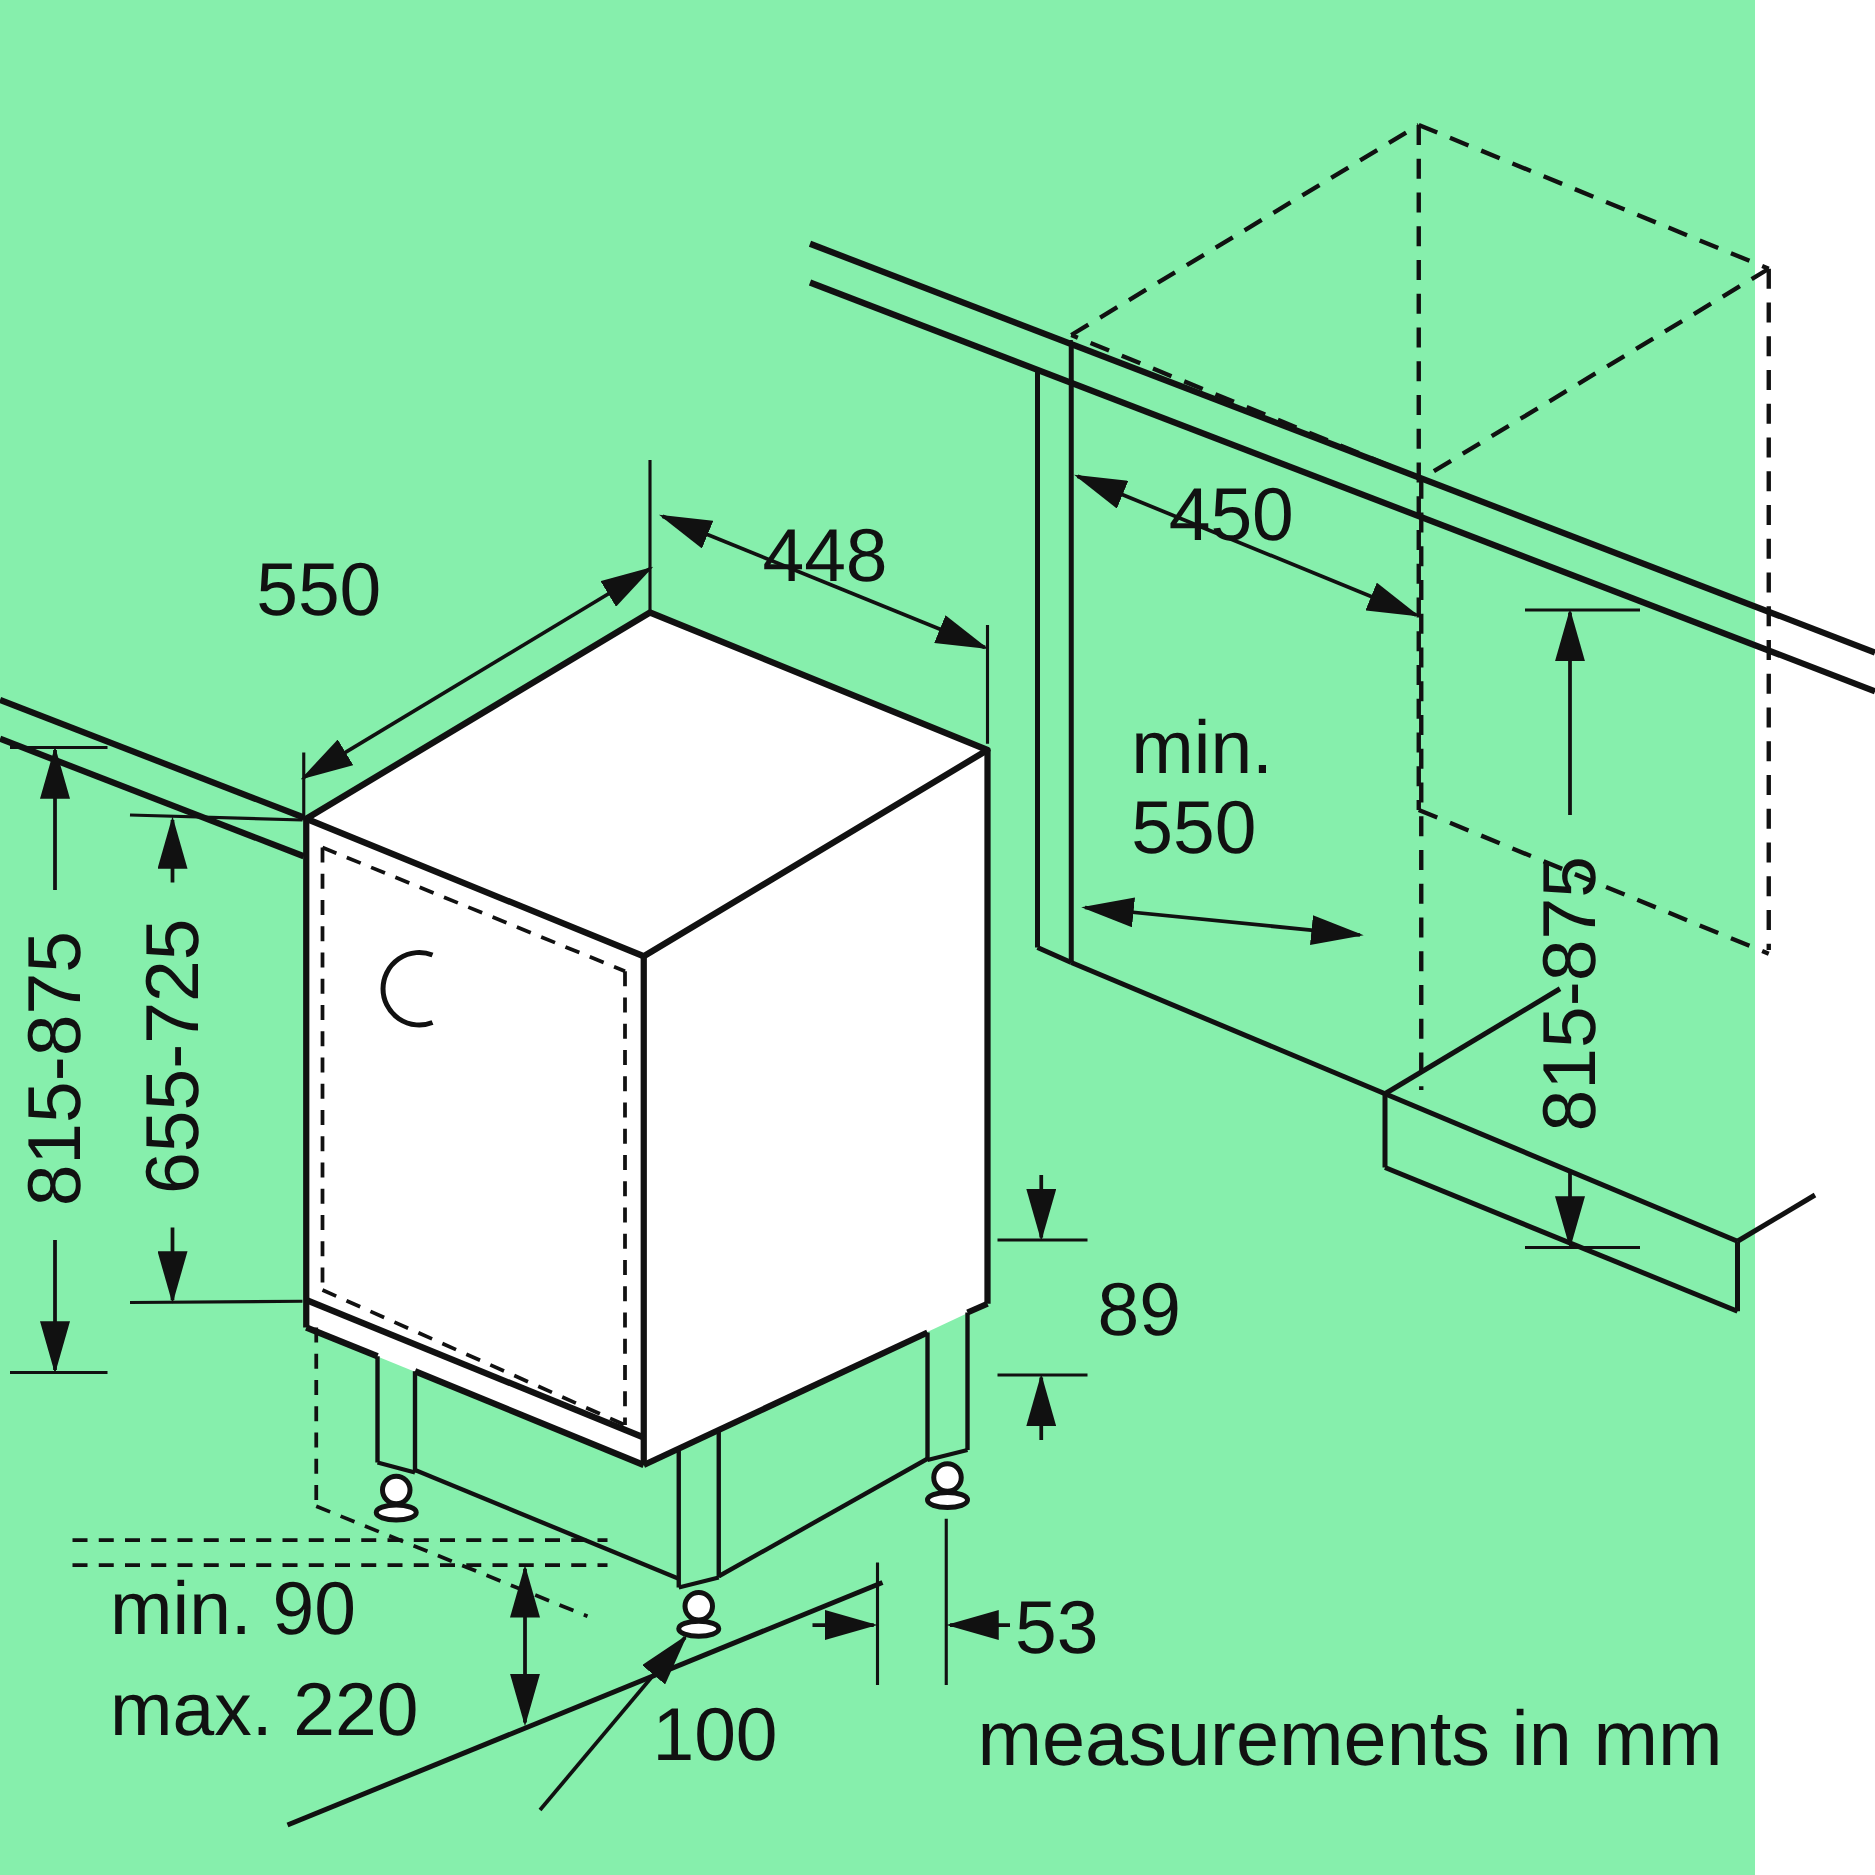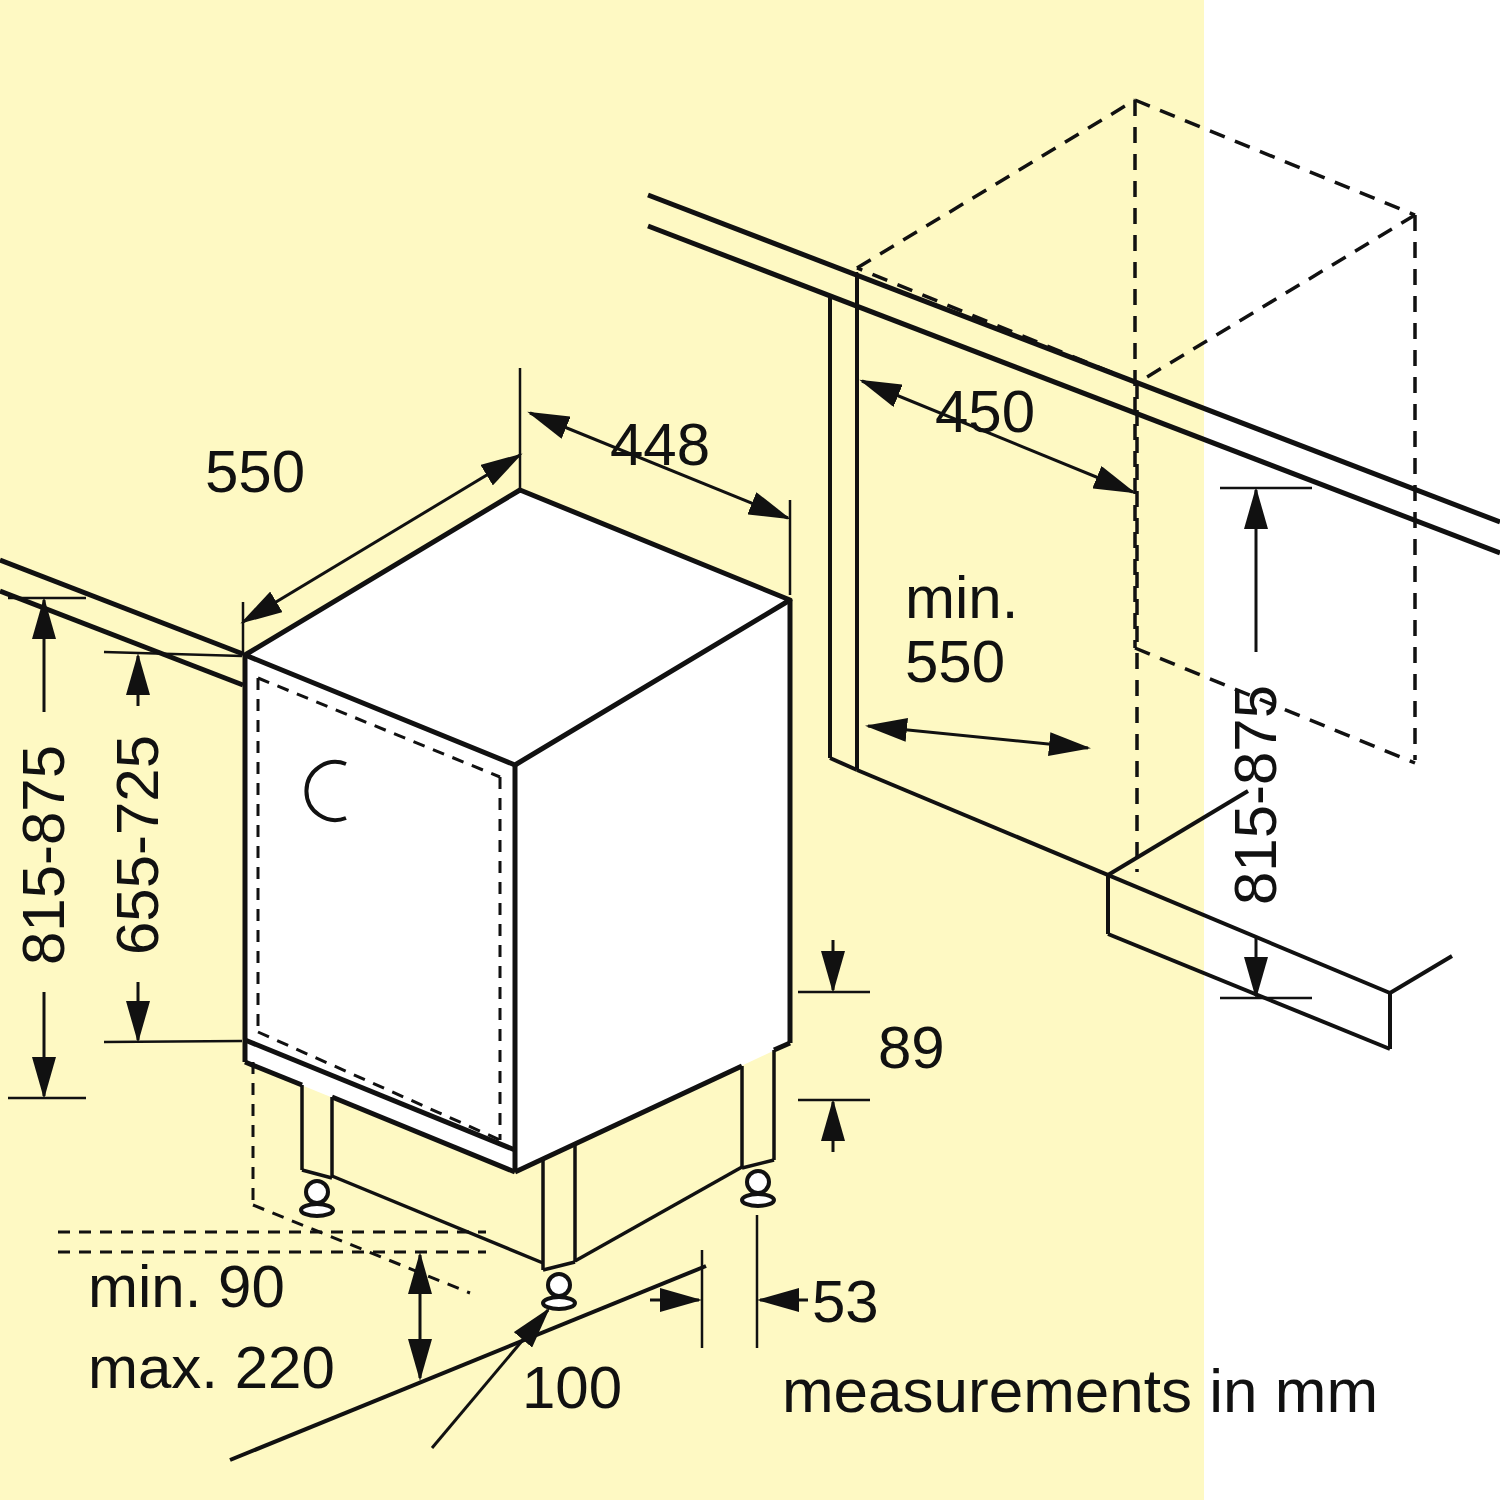--- a/index.html
+++ b/index.html
@@ -1,16 +1,16 @@
 <!DOCTYPE html>
 <html><head>
 <meta charset="utf-8">
 <style>
   html,body{margin:0;padding:0;background:#fff;}
-  #canvas{width:1204px;height:1500px;background:#fef9c3;position:relative;font-family:"Liberation Sans",sans-serif;}
+  #canvas{width:1404px;height:1500px;background:#86efac;position:relative;font-family:"Liberation Sans",sans-serif;}
   svg{display:block;}
   .ln{stroke:#111;fill:none;stroke-linecap:butt;stroke-linejoin:round;}
   .s5{stroke-width:5;}
   .s4{stroke-width:4;}
   .s35{stroke-width:3.5;}
   .dim{stroke-width:3;}
   .thin{stroke-width:2.5;}
   .dashA{stroke-width:3.5;stroke-dasharray:16 11;}
   .dashB{stroke-width:3;stroke-dasharray:12 9;}
   .face{fill:#fff;stroke:none;}

